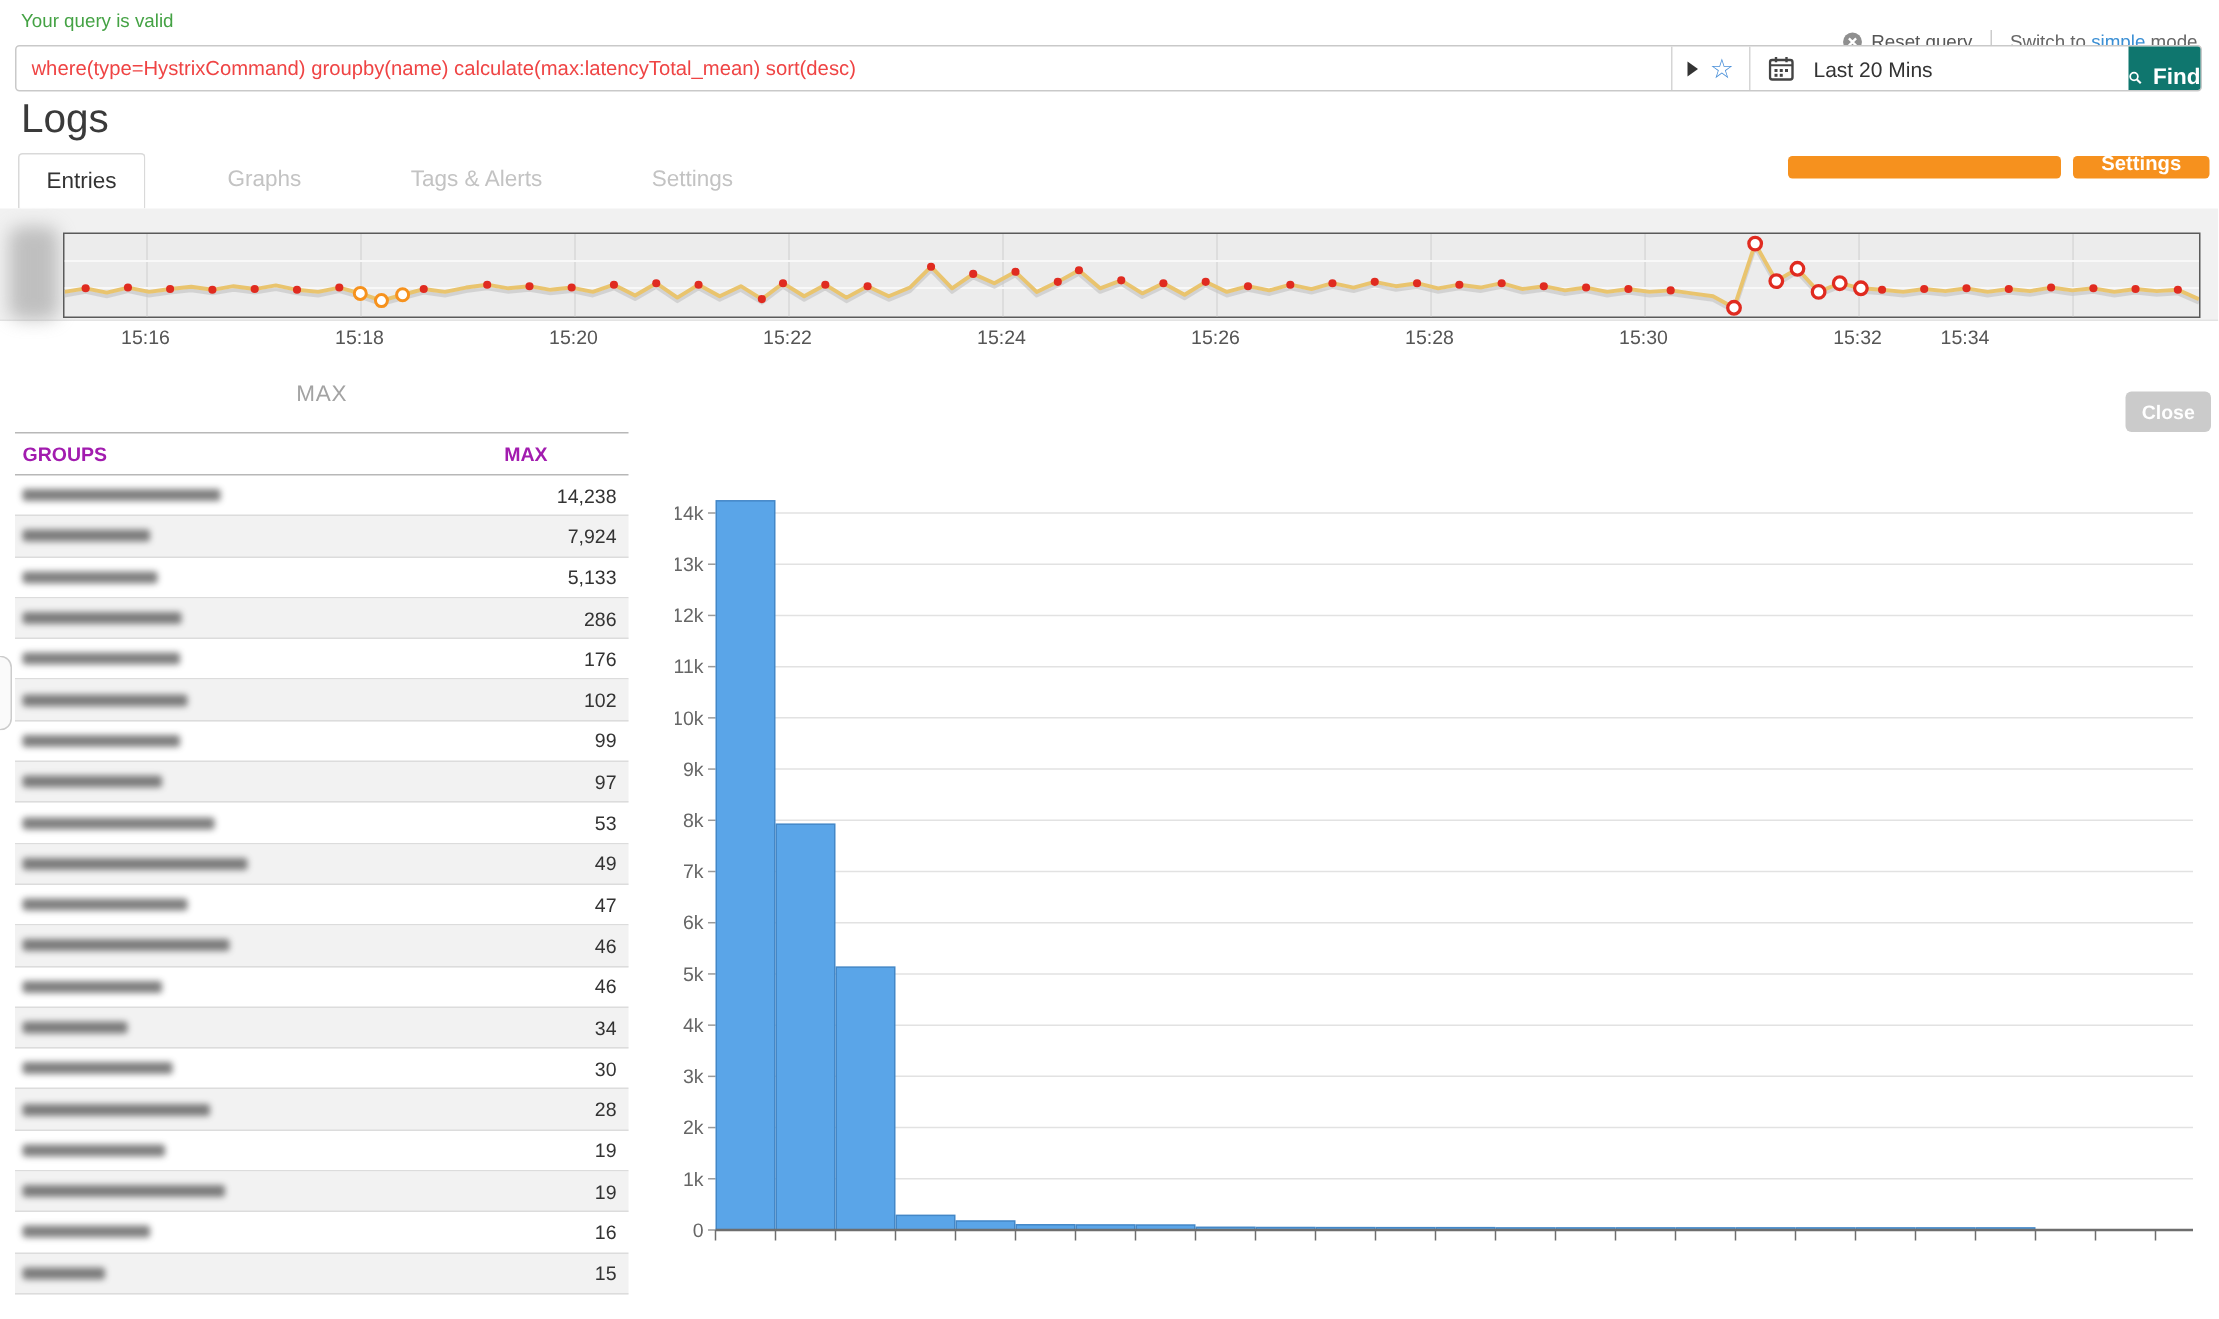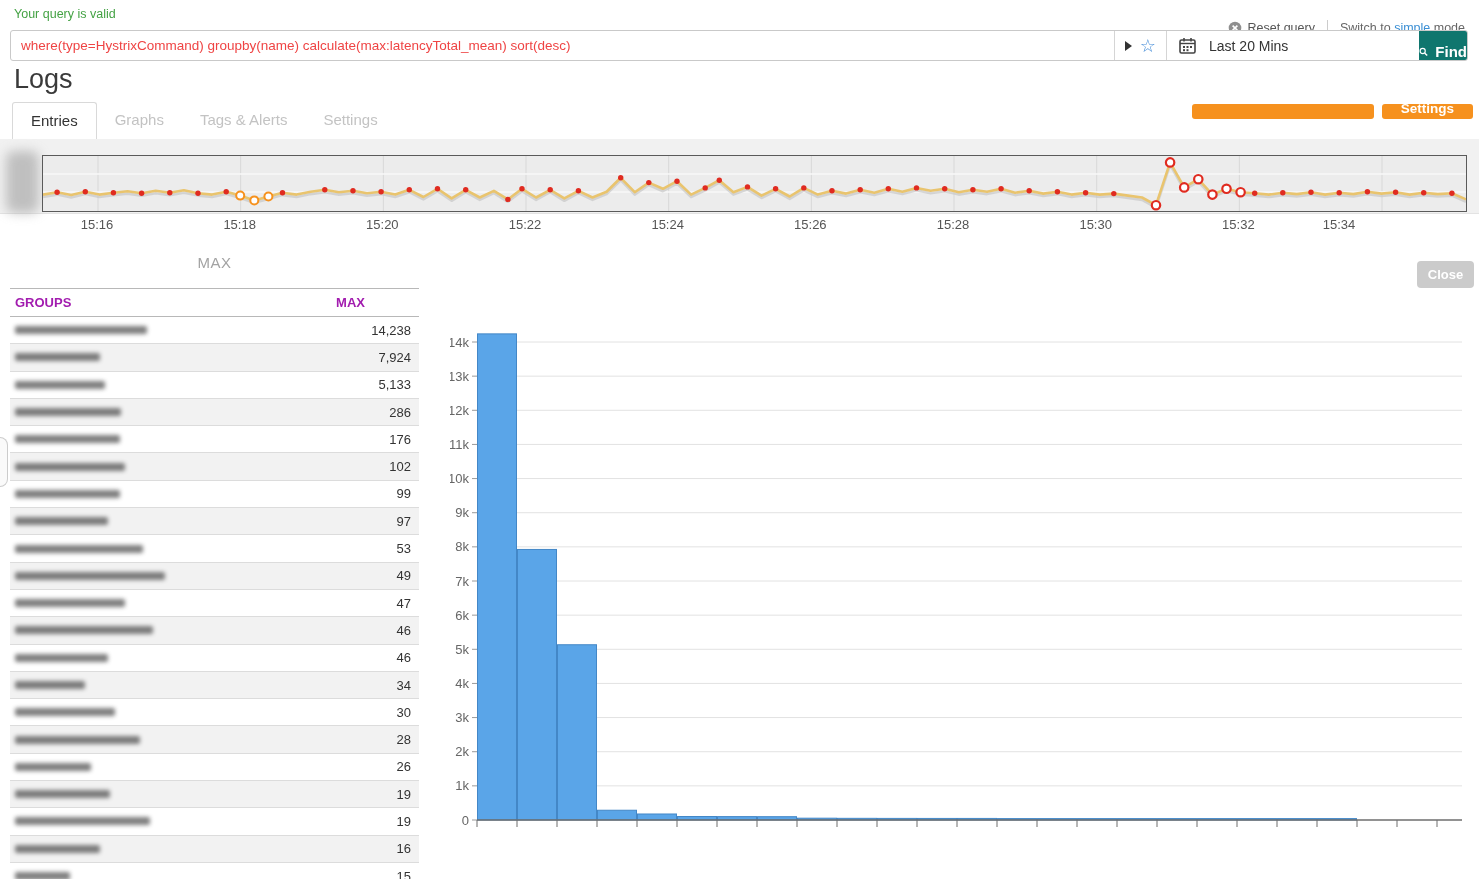--- a/index.html
+++ b/index.html
@@ -20,21 +20,21 @@
   .query-input { flex:1; border:none; outline:none; font-family:"Liberation Sans", sans-serif; font-size:13.5px; color:#ef4444; padding:0 10px; background:transparent; }
   .qb-seg { display:flex; align-items:center; border-left:1px solid #d5d5d5; }
   .play-mini { width:0; height:0; border-left:7px solid #333; border-top:5px solid transparent; border-bottom:5px solid transparent; margin:0 4px 0 10px; cursor:pointer; }
   .star { color:#4a90d9; font-size:18px; line-height:1; padding:0 10px 0 4px; cursor:pointer; }
   .timebox { width:253px; padding-left:12px; gap:13px; cursor:pointer; color:#333; font-size:14px; }
   .find-btn { margin-left:auto; width:48px; background:#0f766e; color:#fff; font-size:15px; font-weight:bold; display:flex; align-items:flex-end; justify-content:center; gap:7px; border:none; border-radius:0 2px 2px 0; cursor:pointer; }
 
   
   .page-title { position:absolute; top:64px; left:14px; font-size:27px; color:#3a3a3a; }
   .tabrow { position:absolute; top:100px; left:0; right:0; height:39px; }
-  .tabs { position:absolute; left:12px; bottom:0; display:flex; }
+  .tabs { position:absolute; left:12px; bottom:0; display:flex;gap:37px; }
   .tab { font-size:15px; color:#c3c3c3; padding:9px 18px 10px; cursor:pointer; }
   .tab.active { color:#333; background:#fff; border:1px solid #d9d9d9; border-bottom:none; border-radius:3px 3px 0 0; }
   .btn-orange { position:absolute; height:15px; background:#f6911e; border-radius:3px; color:#fff; display:flex; align-items:center; justify-content:center; cursor:pointer; font-weight:bold; font-size:13.5px;flex-direction:column; }
   .playgroup { right:105px; top:4px; width:182px; gap:24px; }
   .options-btn { right:6px; top:4px; width:91px; gap:7px; }
   .lt { display:flex; align-items:center; gap:7px; }
 
   
   .strip { position:absolute; top:139px; left:0; right:0; height:75px; background:#f1f1f1; border-bottom:1px solid #e3e3e3; }
   .y-blur { position:absolute; left:6px; top:12px; width:33px; height:62px; background:#8e8e8e; opacity:.5; filter:blur(6px); border-radius:8px; }
@@ -239,21 +239,21 @@
     <div class="tlabels">
         <span class="tlabel" style="left: 97px;">15:16</span>
         <span class="tlabel" style="left: 239.67px;">15:18</span>
         <span class="tlabel" style="left: 382.34px;">15:20</span>
         <span class="tlabel" style="left: 525.01px;">15:22</span>
         <span class="tlabel" style="left: 667.68px;">15:24</span>
         <span class="tlabel" style="left: 810.35px;">15:26</span>
         <span class="tlabel" style="left: 953.02px;">15:28</span>
         <span class="tlabel" style="left: 1095.69px;">15:30</span>
         <span class="tlabel" style="left: 1238.36px;">15:32</span>
-        <span class="tlabel" style="left: 1339px; text-align: center;">15:34</span>
+        <span class="tlabel" style="left: 1310px; text-align: center;">15:34</span>
       </div>
   </div>
 
   <div class="results">
     <div class="panel-title">MAX</div>
 
     <div class="tablewrap">
       <div class="thead">
         <span>GROUPS</span>
         <span class="h-max">MAX</span>
@@ -315,24 +315,20 @@
             <span class="blob" style="width: 70px;"></span>
             <span class="tval">34</span>
           </div>
           <div class="trow">
             <span class="blob" style="width: 100px;"></span>
             <span class="tval">30</span>
           </div>
           <div class="trow">
             <span class="blob" style="width: 125px;"></span>
             <span class="tval">28</span>
-          </div>
-          <div class="trow">
-            <span class="blob" style="width: 76px;"></span>
-            <span class="tval">26</span>
           </div>
           <div class="trow">
             <span class="blob" style="width: 95px;"></span>
             <span class="tval">19</span>
           </div>
           <div class="trow">
             <span class="blob" style="width: 135px;"></span>
             <span class="tval">19</span>
           </div>
           <div class="trow">

